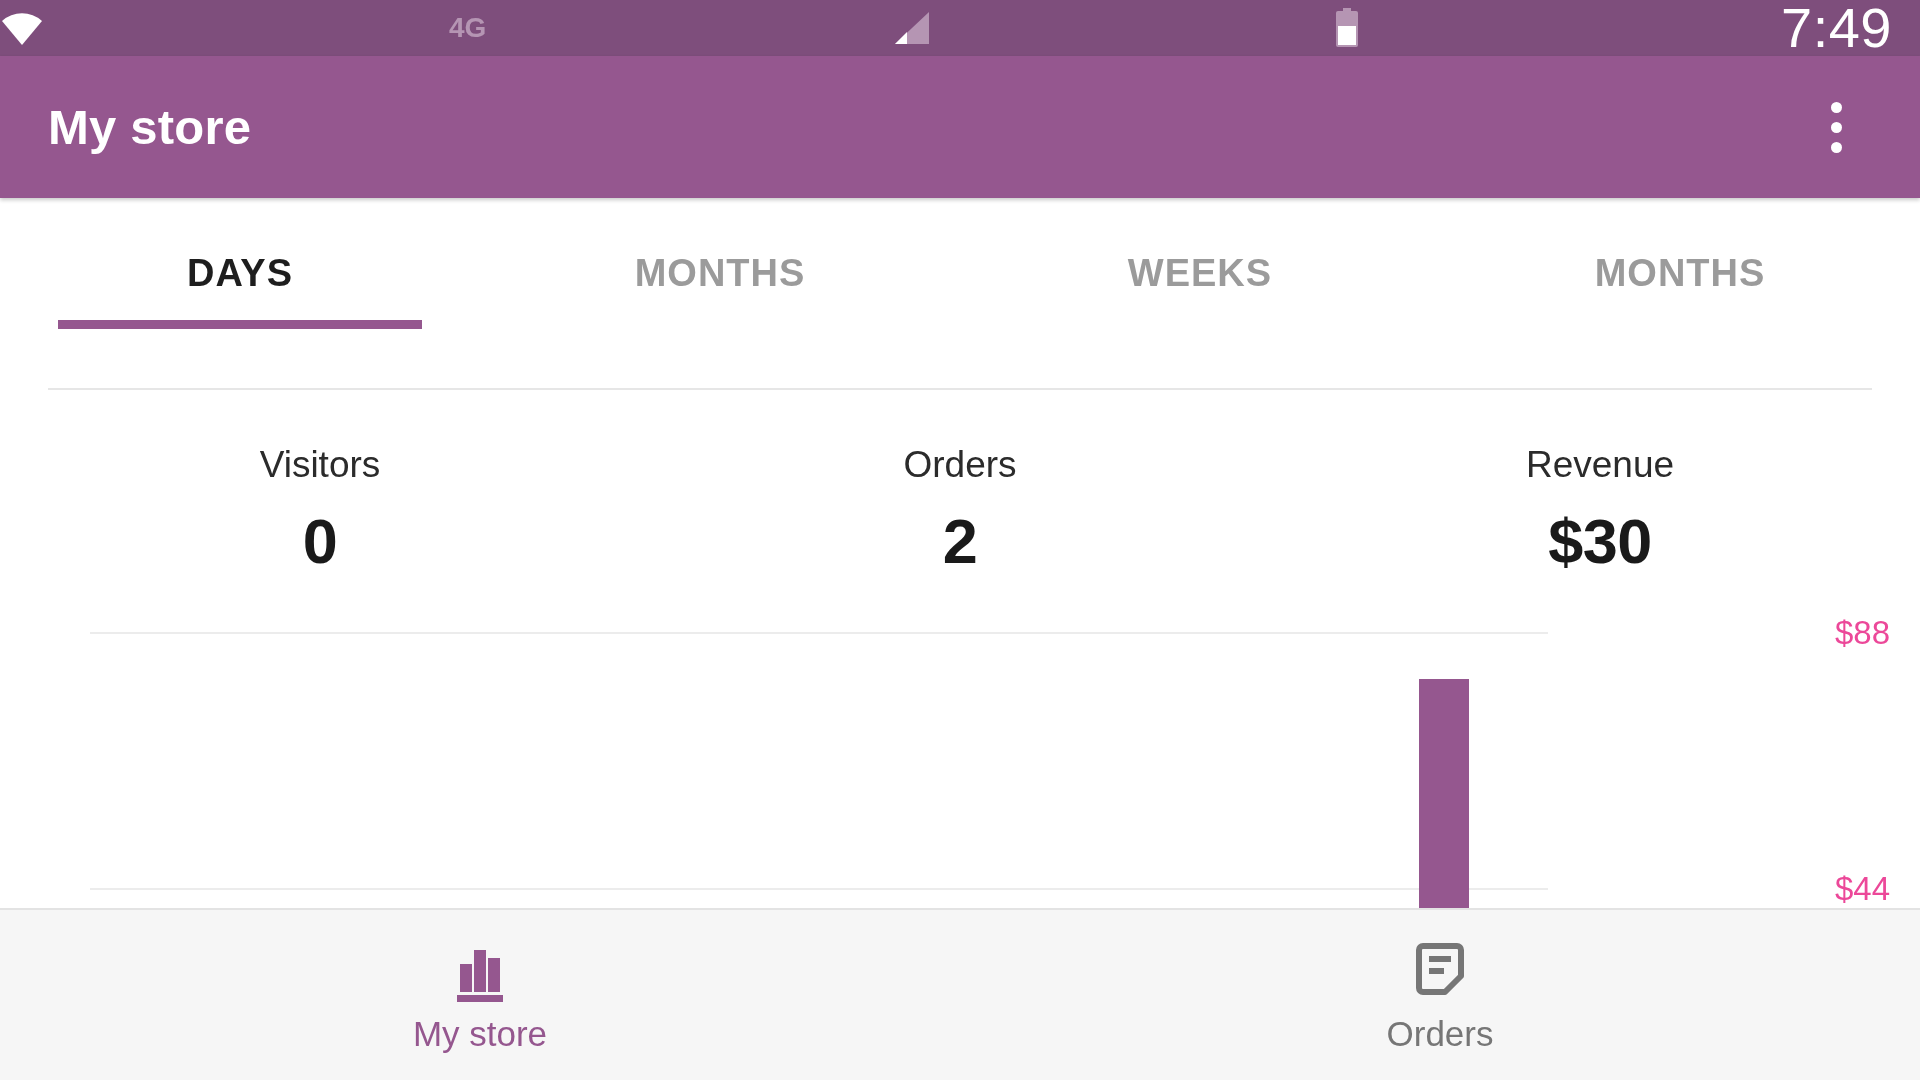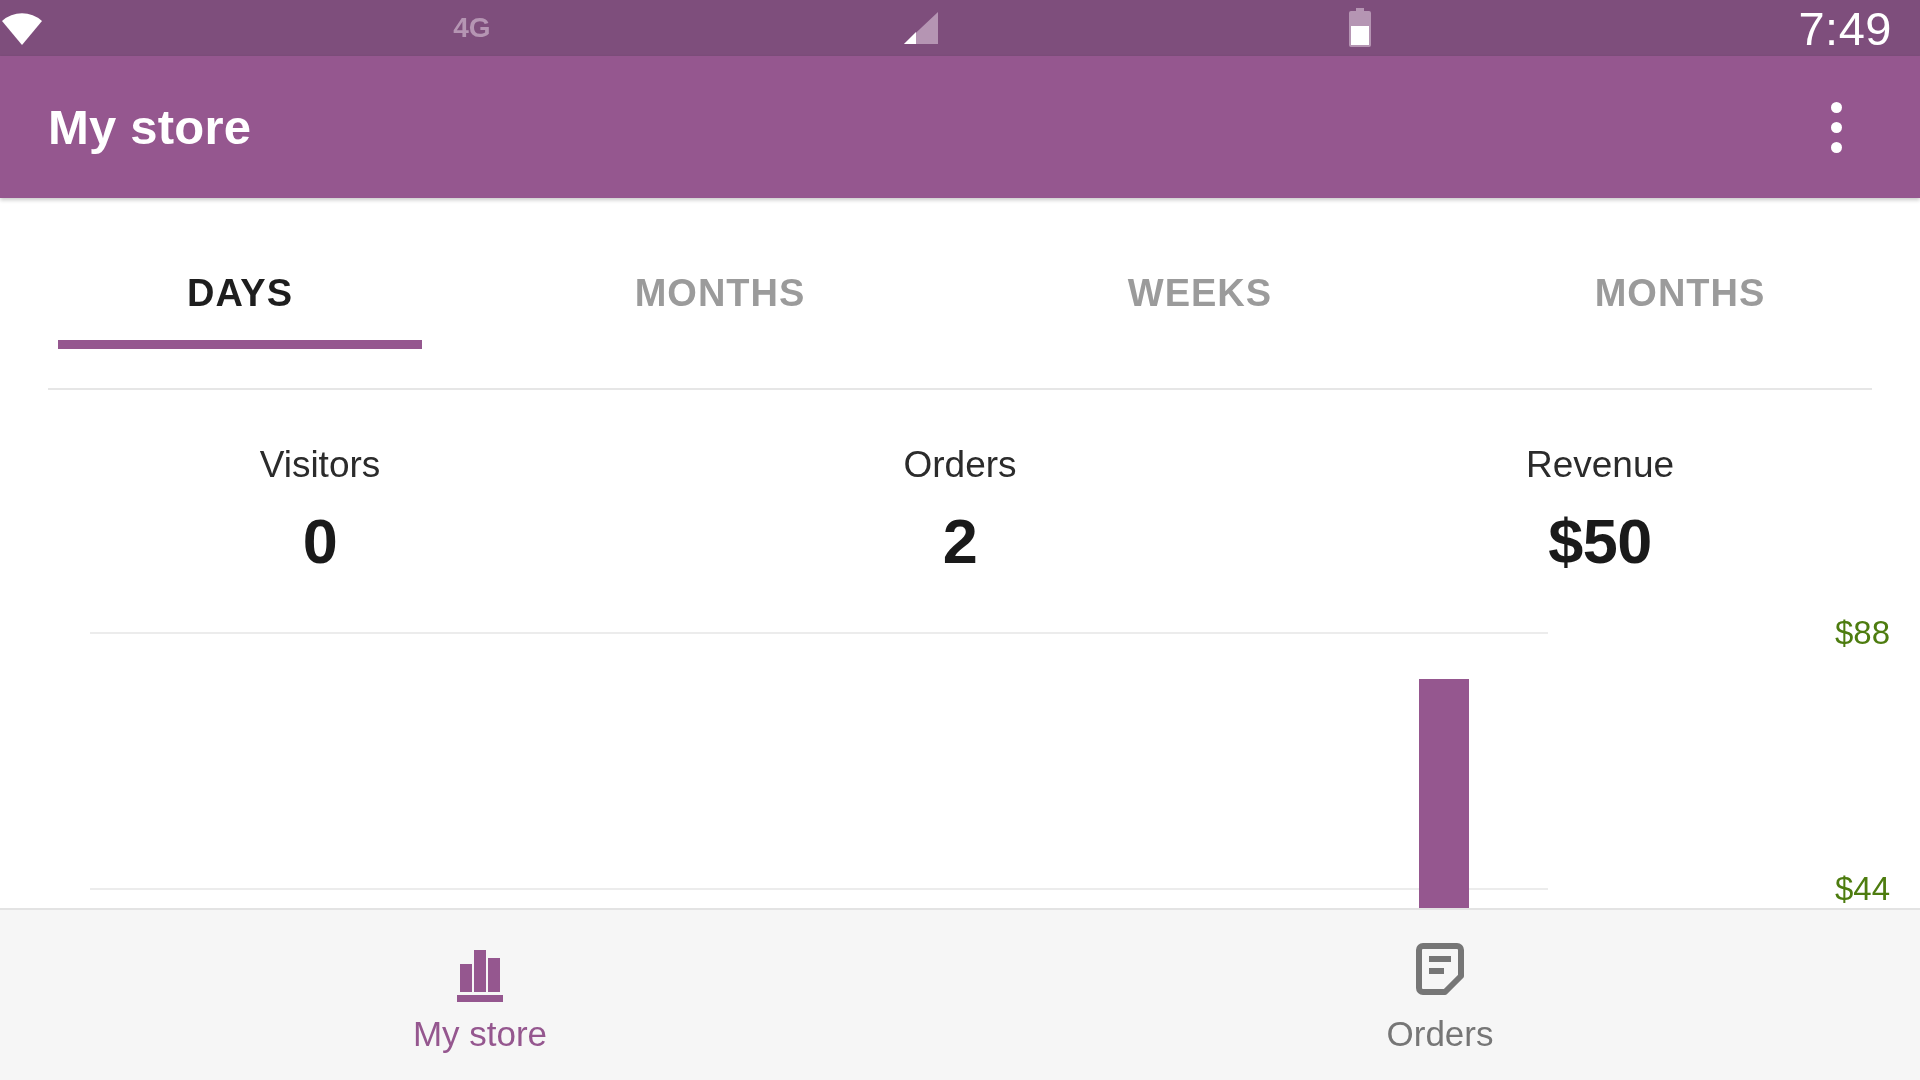--- a/index.html
+++ b/index.html
@@ -14,21 +14,21 @@
 
   
   .status-bar{
     position:absolute; top:0; left:0; width:1920px; height:56px;
     background:#7e4e7c;
     display:flex; align-items:center; justify-content:space-between;
     padding-right:28px; gap:16px;
   }
   .sb-icon{ display:flex; align-items:center; justify-content:center; }
   .sb-text{
-    color:#ffffff; font-size:47px; font-weight:400; letter-spacing:0.5px;
+    color:#ffffff; font-size:56px; font-weight:400; letter-spacing:0.5px;
     line-height:1; margin-left:18px;
   }
   .net-label{
     color:#b595b3; font-size:28px; font-weight:700; line-height:1;
     letter-spacing:0; margin-left:2px; margin-right:2px;
   }
 
   
   .app-bar{
     position:absolute; top:56px; left:0; width:1920px; height:142px;
@@ -46,21 +46,21 @@
     align-items:center; justify-content:center; gap:9px; cursor:pointer;
   }
   .overflow-btn span{
     display:block; width:11px; height:11px; border-radius:50%; background:#ffffff;
   }
 
   
   .tab-bar{
     position:absolute; top:198px; left:0; width:1920px; height:212px;
     background:#ffffff;
-    display:flex; align-items:flex-end;
+    display:flex; align-items:flex-start;
   }
   .tab{
     flex:1 1 0; height:192px; position:relative;
     display:flex; align-items:center; justify-content:center;
     cursor:pointer;
   }
   .tab-label{
     font-size:38px; font-weight:700; letter-spacing:1px;
     color:#9b9b9b; margin-bottom:42px;
   }
@@ -94,21 +94,21 @@
   
   .chart{
     position:absolute; top:600px; left:0; width:1920px; height:308px;
     overflow:hidden; background:#ffffff;
   }
   .grid-line{
     position:absolute; left:90px; width:1458px; height:2px; background:#ececec;
   }
   .grid-label{
     position:absolute; right:30px; font-size:33px; font-weight:400;
-    color:#4d7c0f; line-height:1; transform:translateY(-50%);
+    color:#ec4899; line-height:1; transform:translateY(-50%);
   }
   .bar{
     position:absolute; background:#95578f; bottom:0;
   }
 
   
   .bottom-nav{
     position:absolute; bottom:0; left:0; width:1920px; height:172px;
     background:#f6f6f6;
     border-top:2px solid #e3e3e3;
@@ -188,21 +188,21 @@
     <div class="stat">
       <div class="stat-label">Visitors</div>
       <div class="stat-value">0</div>
     </div>
     <div class="stat">
       <div class="stat-label">Orders</div>
       <div class="stat-value">2</div>
     </div>
     <div class="stat">
       <div class="stat-label">Revenue</div>
-      <div class="stat-value">$50</div>
+      <div class="stat-value">$30</div>
     </div>
   </div>
 
   <div class="chart">
     <div id="chart-layer">
         <div class="grid-line" style="top: 32px;"></div>
         <div class="grid-label" style="top: 32px;">$88</div>
         <div class="grid-line" style="top: 288px;"></div>
         <div class="grid-label" style="top: 288px;">$44</div>
         <div class="bar" style="left: 1419px; width: 50px; top: 78.5455px; height: 229.455px; background: rgb(149, 87, 143);"></div>

